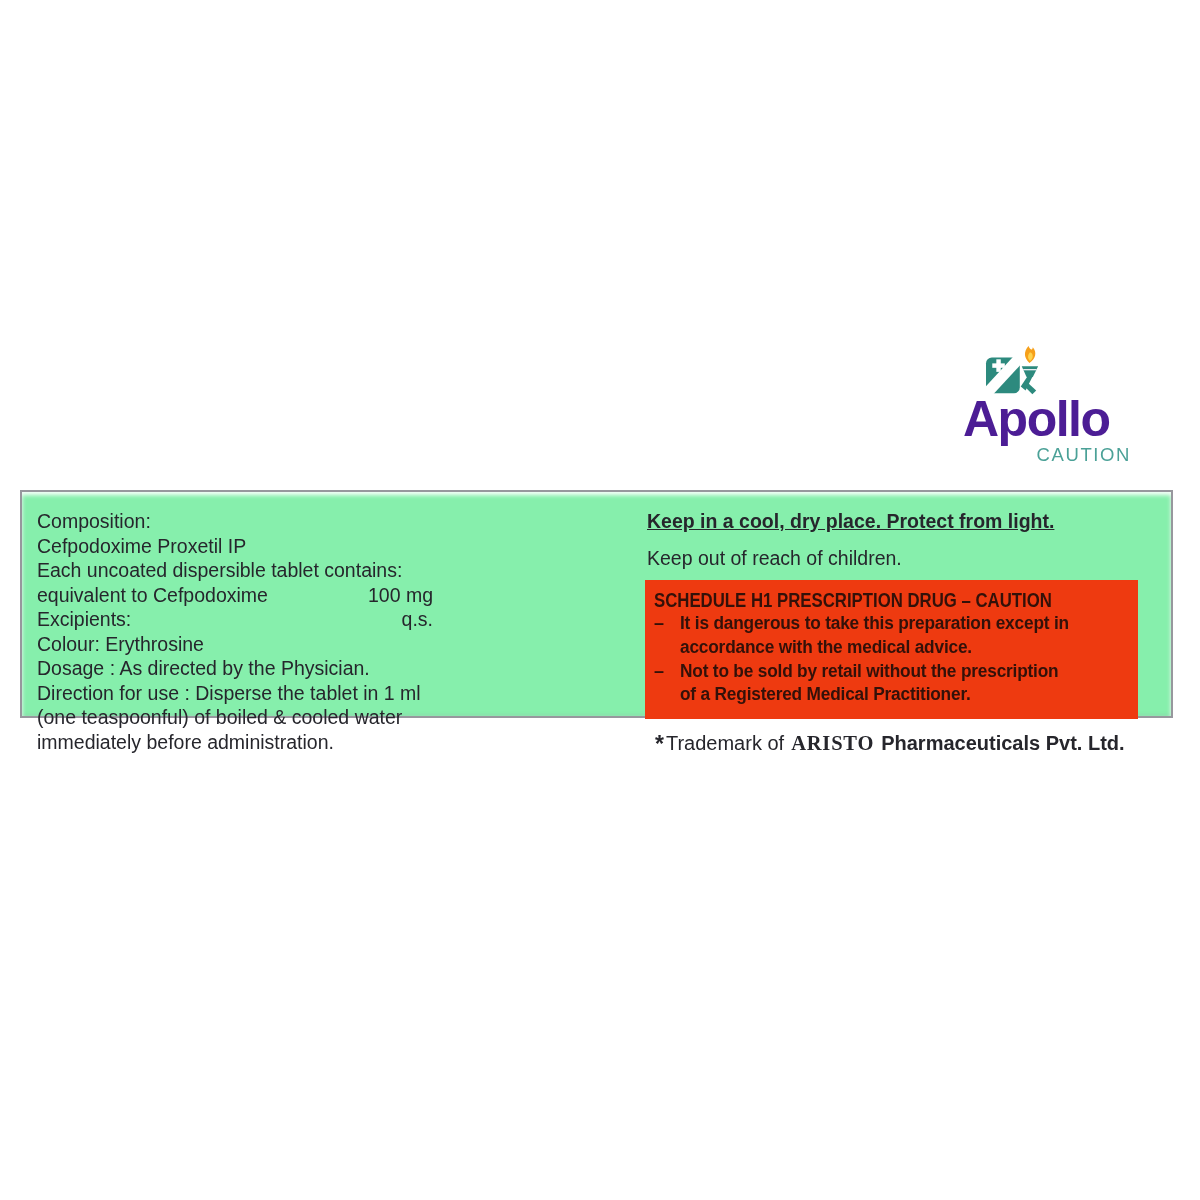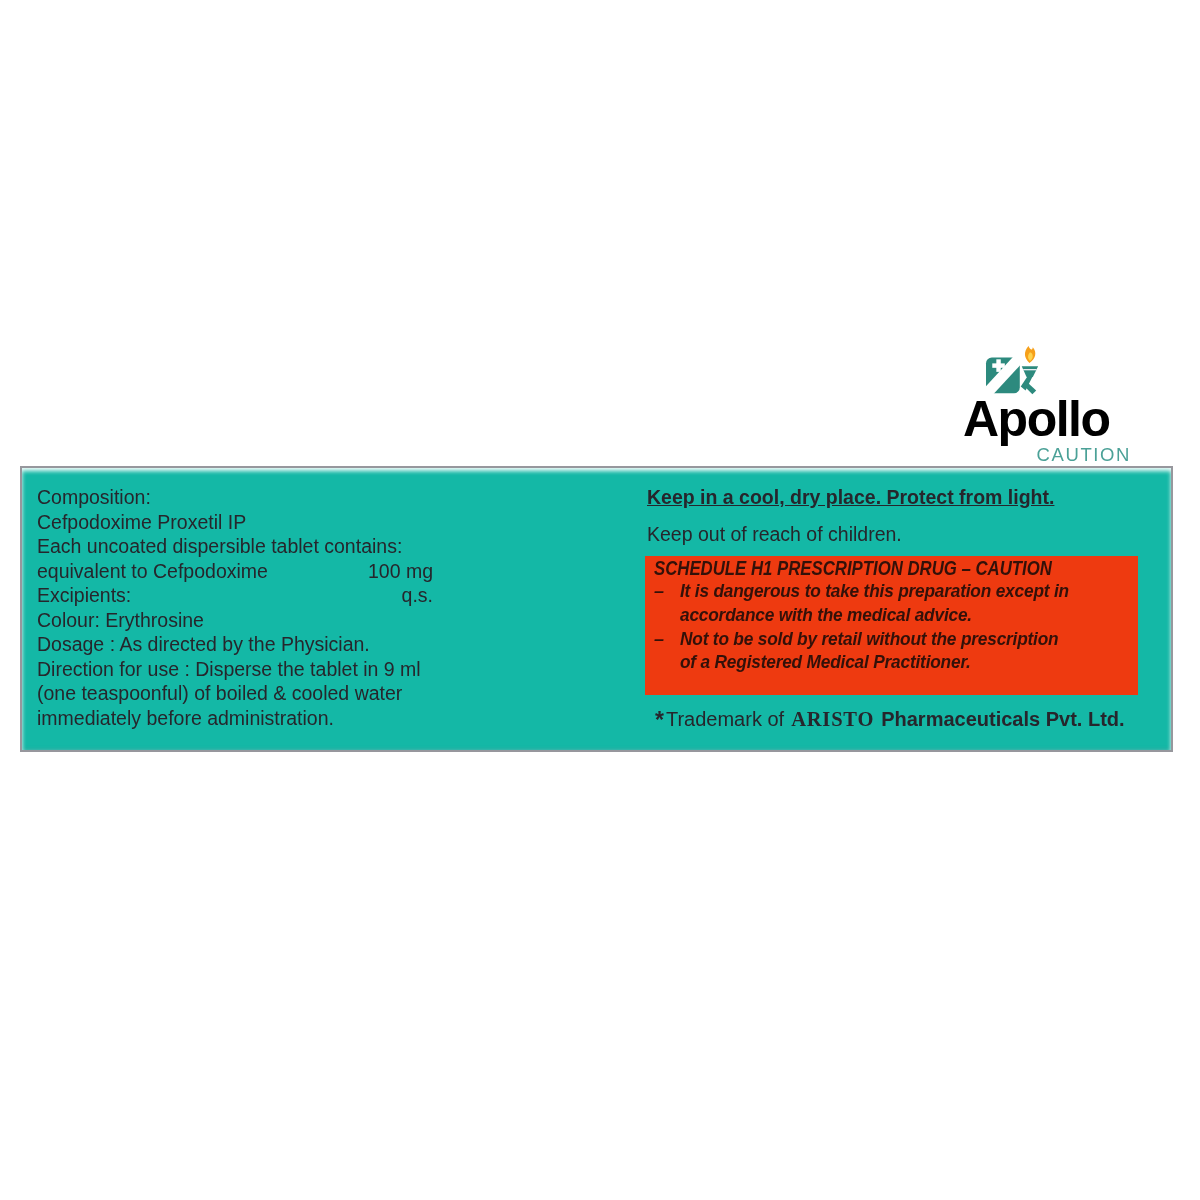--- a/index.html
+++ b/index.html
@@ -6,52 +6,52 @@
   .canvas {
     position:relative; width:1200px; height:1200px; background:#ffffff;
     font-family:"Liberation Sans", sans-serif; color:#26262c; overflow:hidden;
   }
 
   
   .logo { position:absolute; left:963px; top:346px; width:172px; height:120px; }
   .logo-icon { position:absolute; left:20px; top:0; width:62px; height:56px; }
   .brand-name {
     position:absolute; left:0; top:48px; font-size:50px; font-weight:bold;
-    color:#000000; letter-spacing:-1.5px; line-height:1; white-space:nowrap;
+    color:#4c1d95; letter-spacing:-1.5px; line-height:1; white-space:nowrap;
   }
   .brand-sub {
     position:absolute; left:0; top:98px; width:168px; text-align:right;
     font-size:18.5px; color:#4ba197; letter-spacing:1.6px; white-space:nowrap;
   }
 
   
   .panel {
-    position:absolute; left:20px; top:466px; width:1153px; height:286px;
-    background:#14b8a6; border:2px solid #97979d; box-sizing:border-box;
+    position:absolute; left:20px; top:490px; width:1153px; height:228px;
+    background:#86efac; border:2px solid #97979d; box-sizing:border-box;
     box-shadow: inset 0 3px 4px rgba(255,255,255,0.95), inset 0 -2px 3px rgba(150,150,160,0.15);
   }
 
   
   .left-block {
     position:absolute; left:15px; top:17px; width:402px;
     font-size:19.5px; line-height:24.5px; white-space:nowrap;
   }
   .kv { display:flex; justify-content:space-between; width:396px; }
 
   
   .storage-bold {
     position:absolute; left:625px; top:18px; font-size:19.5px; font-weight:bold; white-space:nowrap;text-decoration:underline;
   }
   .storage-reg {
     position:absolute; left:625px; top:55px; font-size:19.5px; white-space:nowrap;
   }
 
   .caution {
     position:absolute; left:623px; top:88px; width:493px; height:139px;
-    background:#ee3a10; color:#331109; box-sizing:border-box; padding:0 9px 0 9px;font-style:italic;
+    background:#ee3a10; color:#331109; box-sizing:border-box; padding:8px 9px 0 9px;
   }
   .caution-title {
     font-weight:bold; font-size:19.5px; line-height:24px; white-space:nowrap;
     transform:scaleX(0.86); transform-origin:0 50%;
   }
   .caution-item { display:flex; font-weight:bold; font-size:18px; line-height:23.8px; letter-spacing:-0.2px; }
   .caution-bullet { width:26px; flex:none; }
   .caution-line { white-space:nowrap; transform:scaleX(0.96); transform-origin:0 50%; }
 
   .trademark { position:absolute; left:621px; top:239px; font-size:20px; white-space:nowrap;margin-left:12px; }
@@ -94,21 +94,21 @@
       <div class="kv">
         <span>equivalent to Cefpodoxime</span>
         <span>100 mg</span>
       </div>
       <div class="kv">
         <span>Excipients:</span>
         <span>q.s.</span>
       </div>
       <div>Colour: Erythrosine</div>
       <div>Dosage : As directed by the Physician.</div>
-      <div>Direction for use : Disperse the tablet in 9 ml</div>
+      <div>Direction for use : Disperse the tablet in 1 ml</div>
       <div>(one teaspoonful) of boiled &amp; cooled water</div>
       <div>immediately before administration.</div>
     </div>
 
     <div class="storage-bold">Keep in a cool, dry place. Protect from light.</div>
     <div class="storage-reg">Keep out of reach of children.</div>
 
     <div class="caution">
       <div class="caution-title">SCHEDULE H1 PRESCRIPTION DRUG – CAUTION</div>
       <div class="caution-item">

